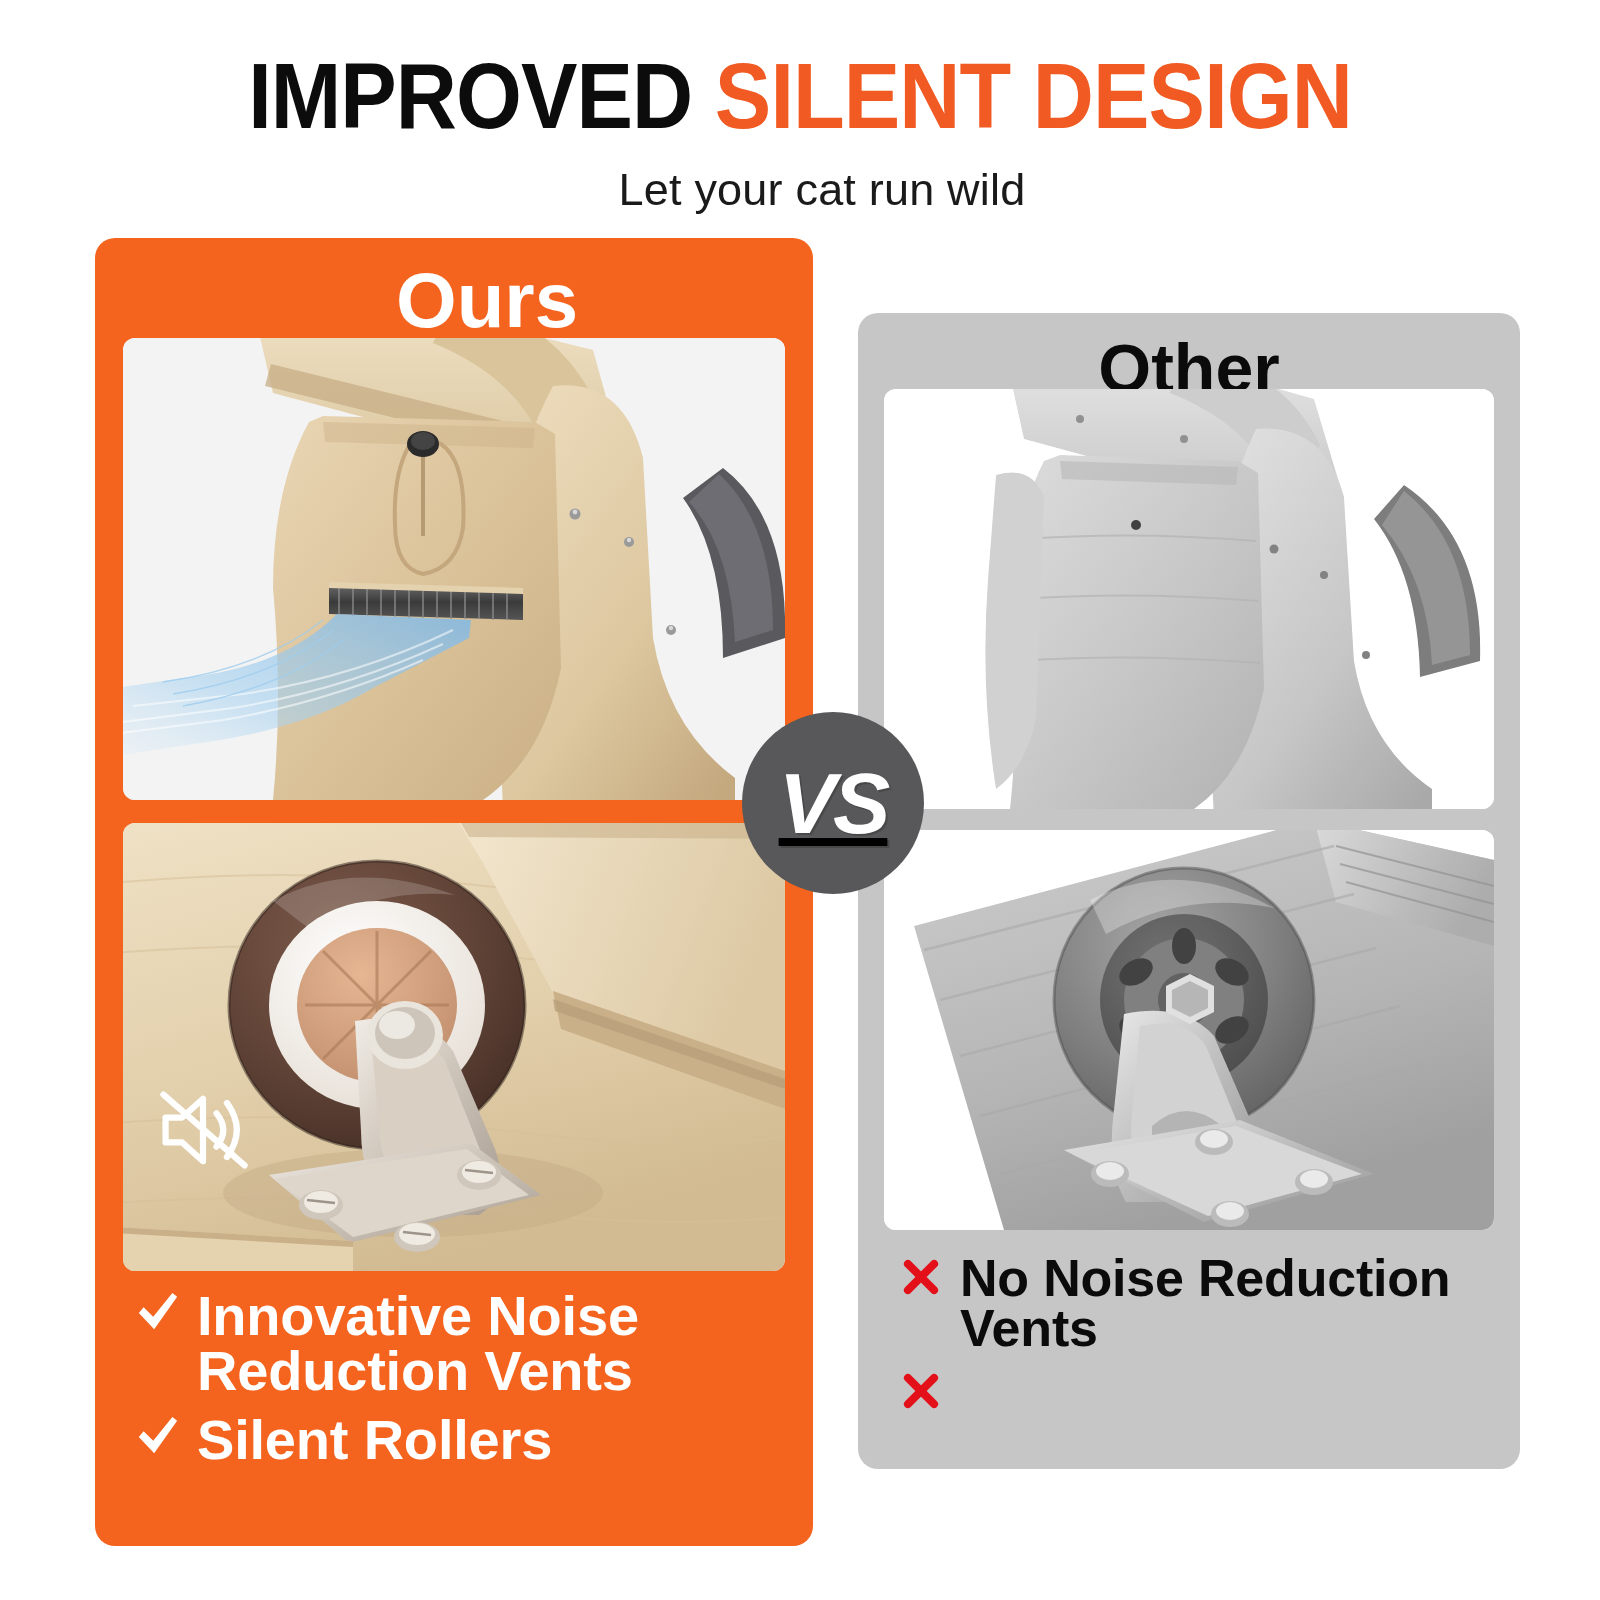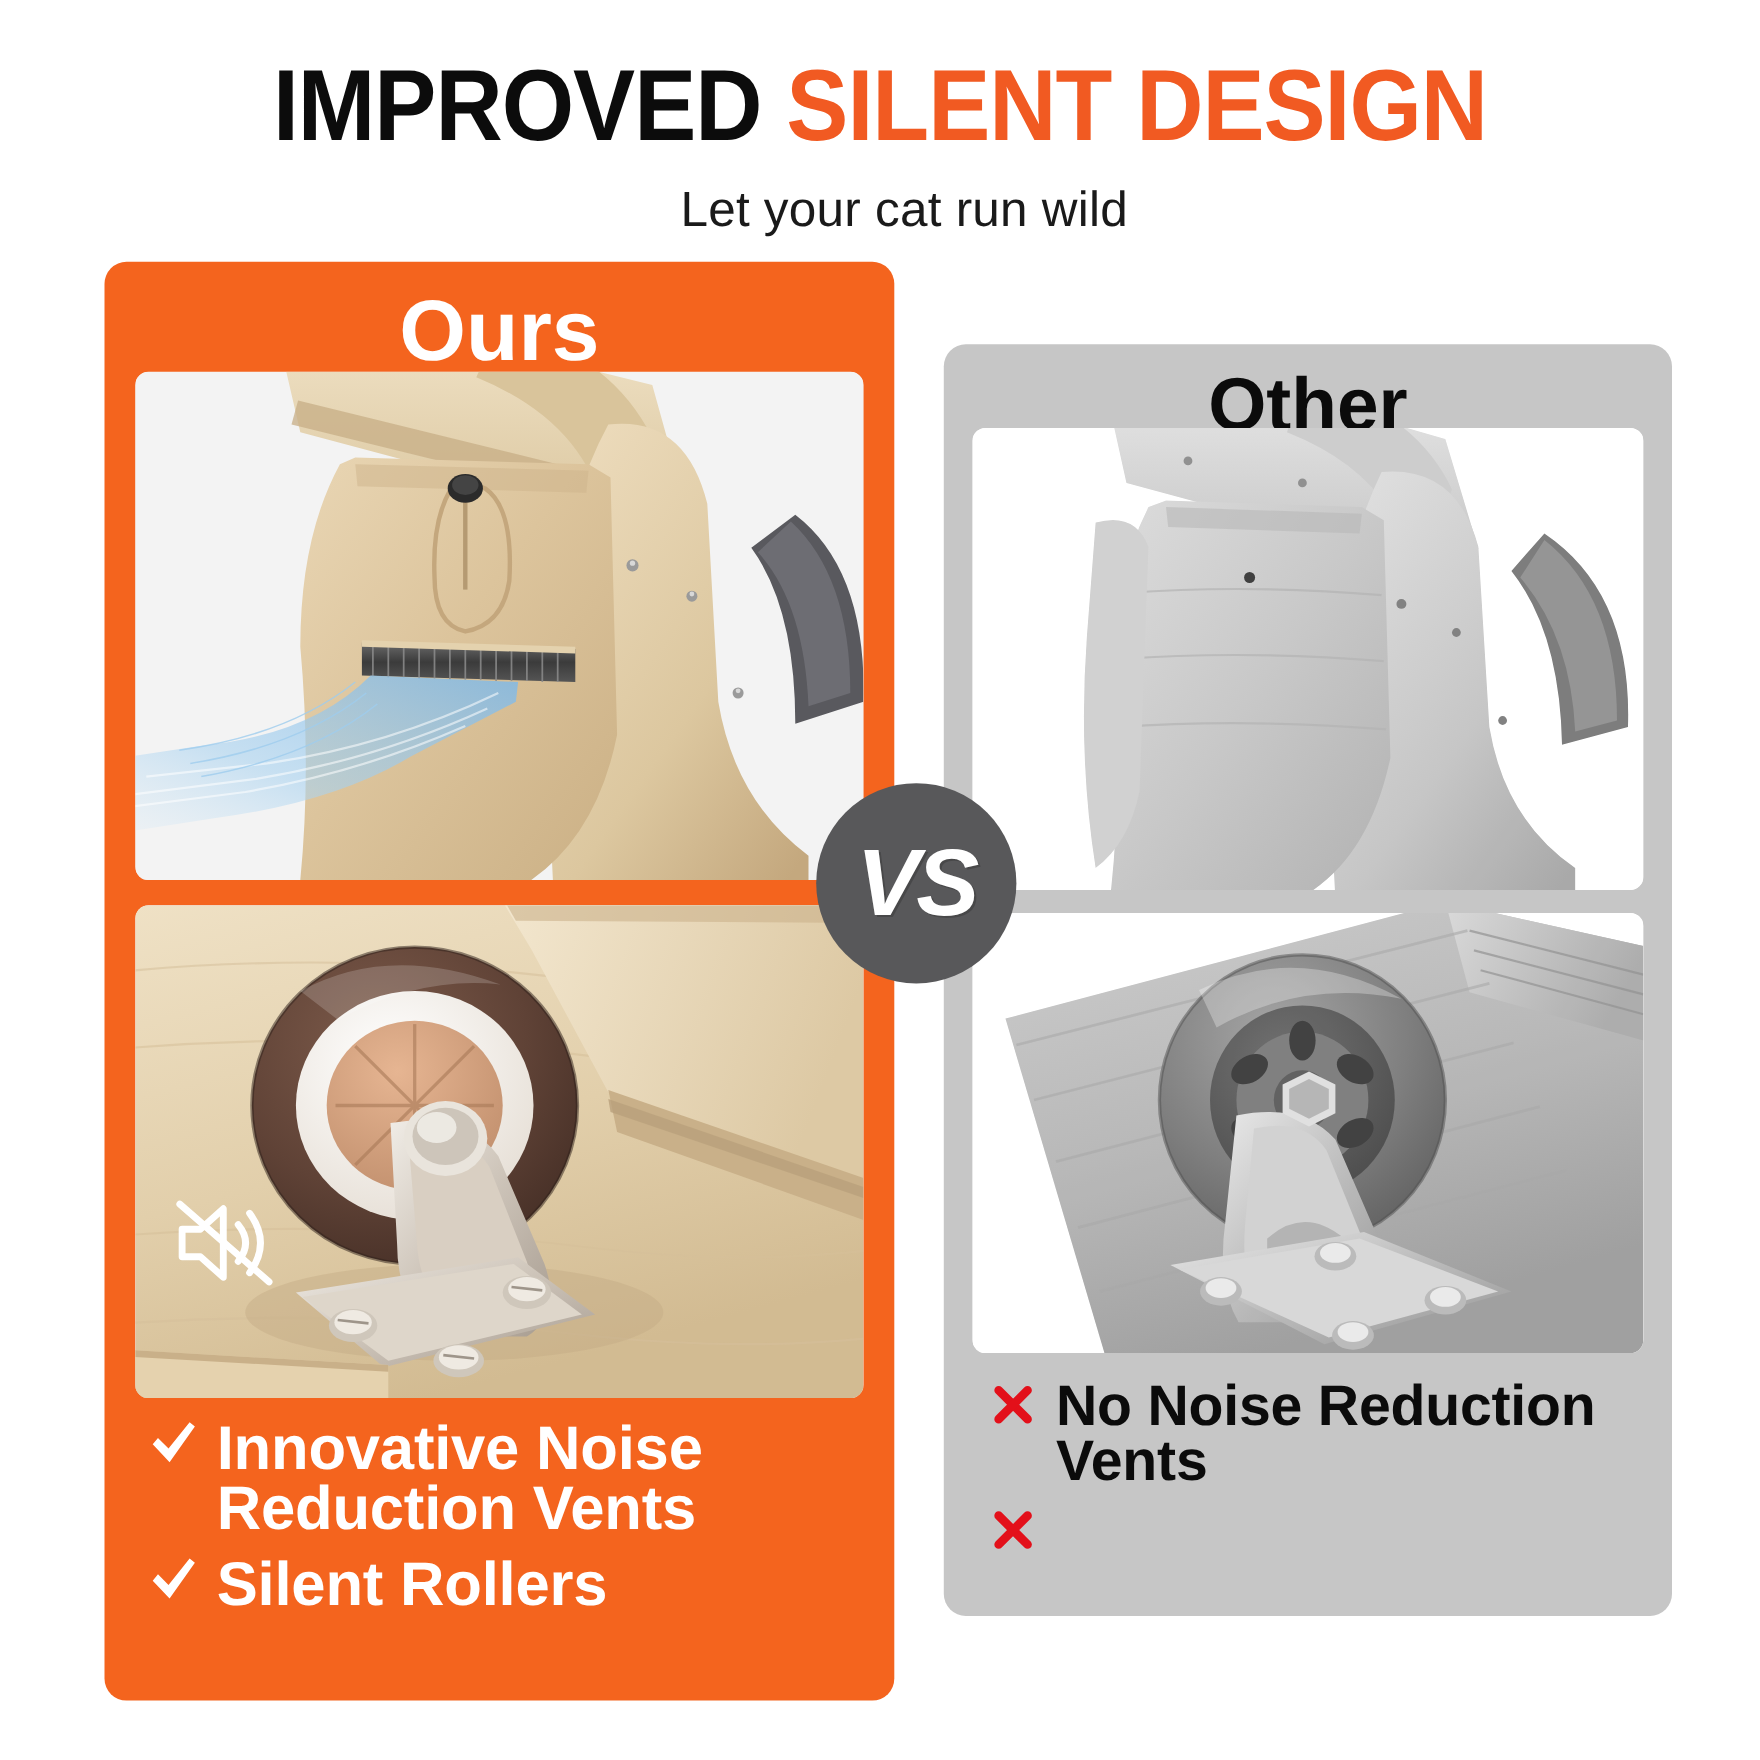--- a/index.html
+++ b/index.html
@@ -81,20 +81,21 @@
     width: 100%;
     text-align: center;
     font-weight: bold;
     white-space: nowrap;
   }
   #ours-heading {
     top: 16px;
     font-size: 78px;
     line-height: 92px;
     color: #ffffff;
+    padding-left: 33px;
   }
   #other-heading {
     top: 14px;
     font-size: 68px;
     line-height: 82px;
     color: #0b0b0b;
   }
 
   
   .photo {
@@ -156,20 +157,21 @@
     left: 742px;
     top: 712px;
     width: 182px;
     height: 182px;
     border-radius: 50%;
     background: #58585a;
     z-index: 40;
     display: flex;
     align-items: center;
     justify-content: center;
+    text-decoration: underline;
   }
   #vs-text {
     color: #ffffff;
     font-weight: bold;
     font-style: italic;
     font-size: 86px;
     line-height: 86px;
     letter-spacing: -3px;
     text-shadow: 2px 2px 0 rgba(0,0,0,0.18);
   }

